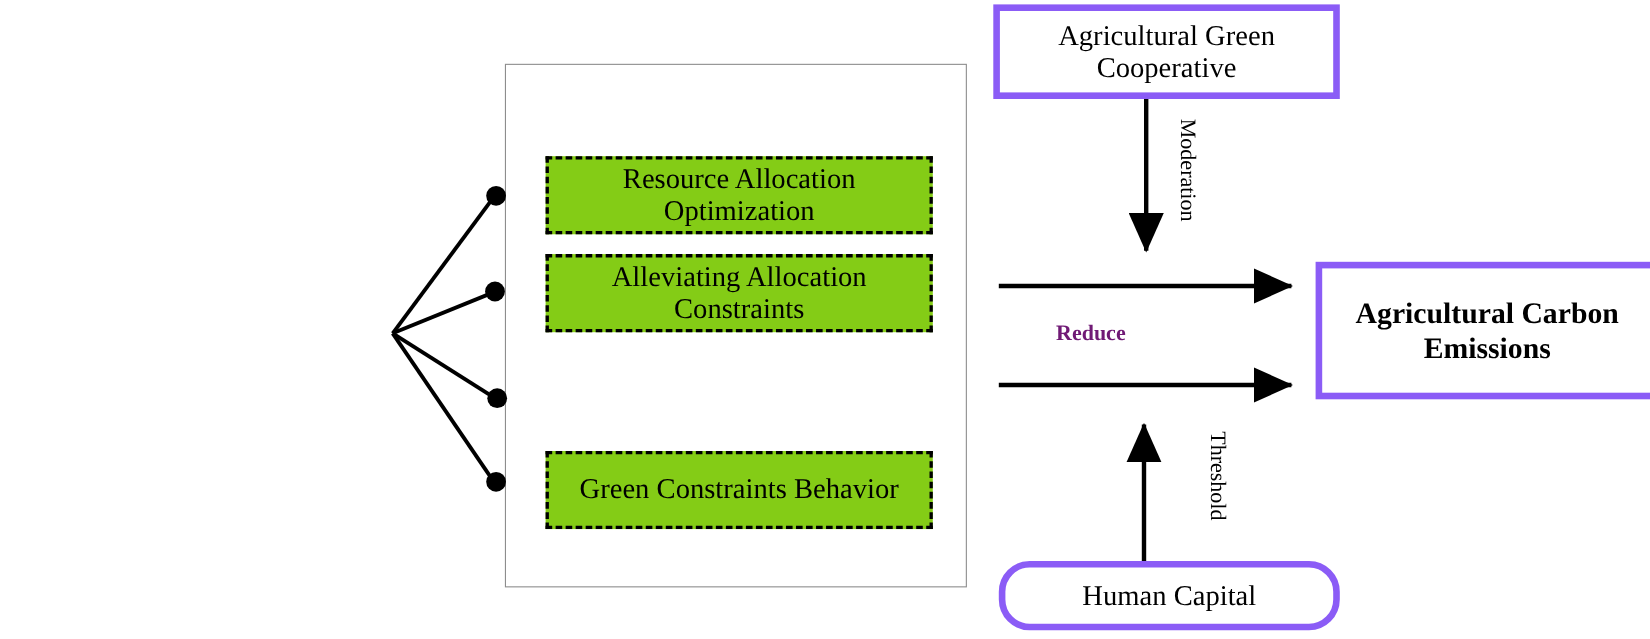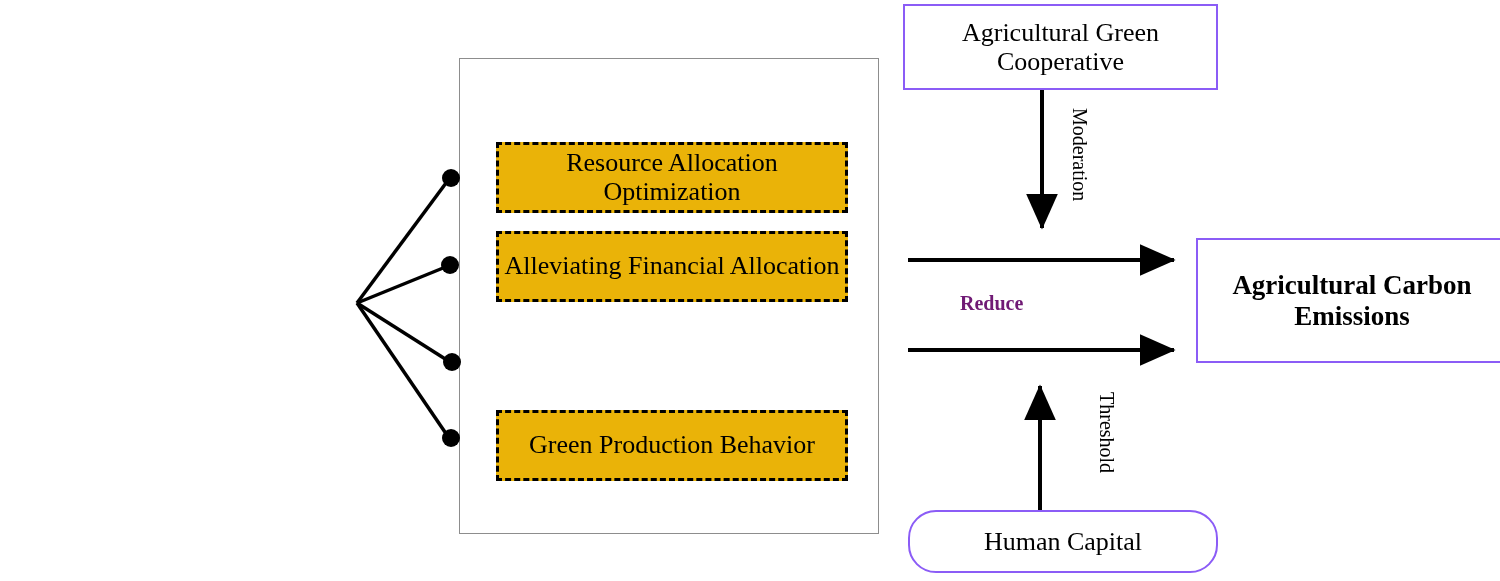--- a/index.html
+++ b/index.html
@@ -22,35 +22,35 @@
     box-sizing: border-box;
     display: flex;
     align-items: center;
     justify-content: center;
     text-align: center;
     line-height: 1.12;
     color: #000000;
     background: #ffffff;
   }
   .solid-box {
-    border: 2px solid #8b5cf6;
+    border: 6px solid #8b5cf6;
   }
   .bold-label {
     font-weight: bold;
   }
   .dashed-box {
     position: absolute;
     box-sizing: border-box;
     border: 3px dashed #000000;
     display: flex;
     align-items: center;
     justify-content: center;
     text-align: center;
     line-height: 1.1;
-    background: #eab308;
+    background: #84cc16;
     color: #000000;
   }
   .container-box {
     position: absolute;
     box-sizing: border-box;
     border: 1.5px solid #8d8d8d;
     background: #ffffff;
   }
   .vlabel {
     position: absolute;
@@ -91,22 +91,22 @@
 </style>
 </head>
 <body>
 
 <div id="canvas">
 
 
   <div class="container-box" id="mech-panel"></div>
 
   <div class="dashed-box" id="mech-0">Resource Allocation Optimization</div>
-  <div class="dashed-box" id="mech-1">Alleviating Financial Allocation</div>
-  <div class="dashed-box" id="mech-3">Green Production Behavior</div>
+  <div class="dashed-box" id="mech-1">Alleviating Allocation Constraints</div>
+  <div class="dashed-box" id="mech-3">Green Constraints Behavior</div>
 
   <div class="node solid-box" id="agc-box">Agricultural Green Cooperative</div>
 
   <div class="node solid-box" id="hc-box">Human Capital</div>
 
   <div class="node solid-box bold-label" id="ace-box">Agricultural Carbon Emissions</div>
 
   <svg class="overlay" viewBox="0 0 1500 581">
     <defs>
       <marker id="arrowhead" markerWidth="9" markerHeight="8" refX="8.6" refY="4" orient="auto" markerUnits="strokeWidth">

